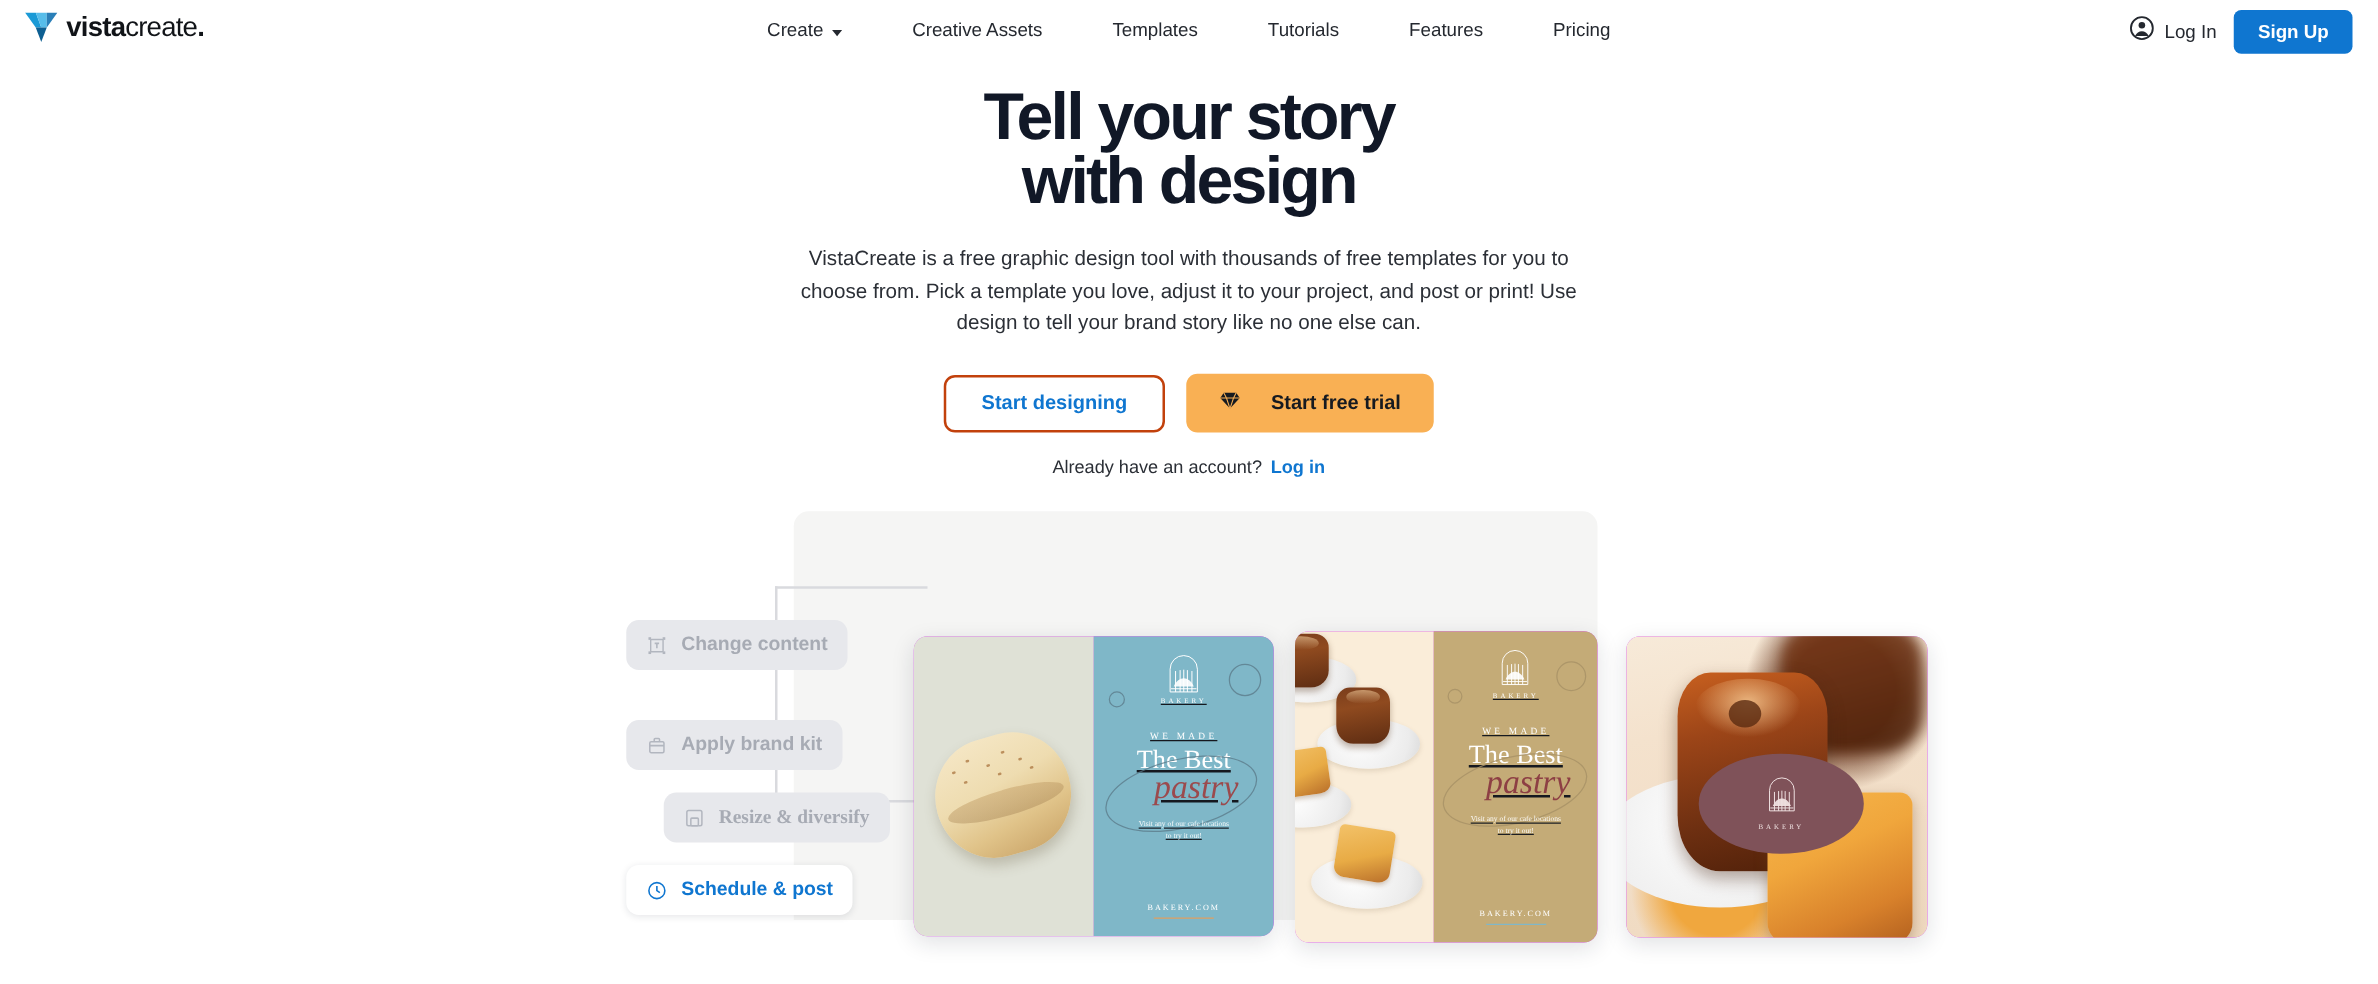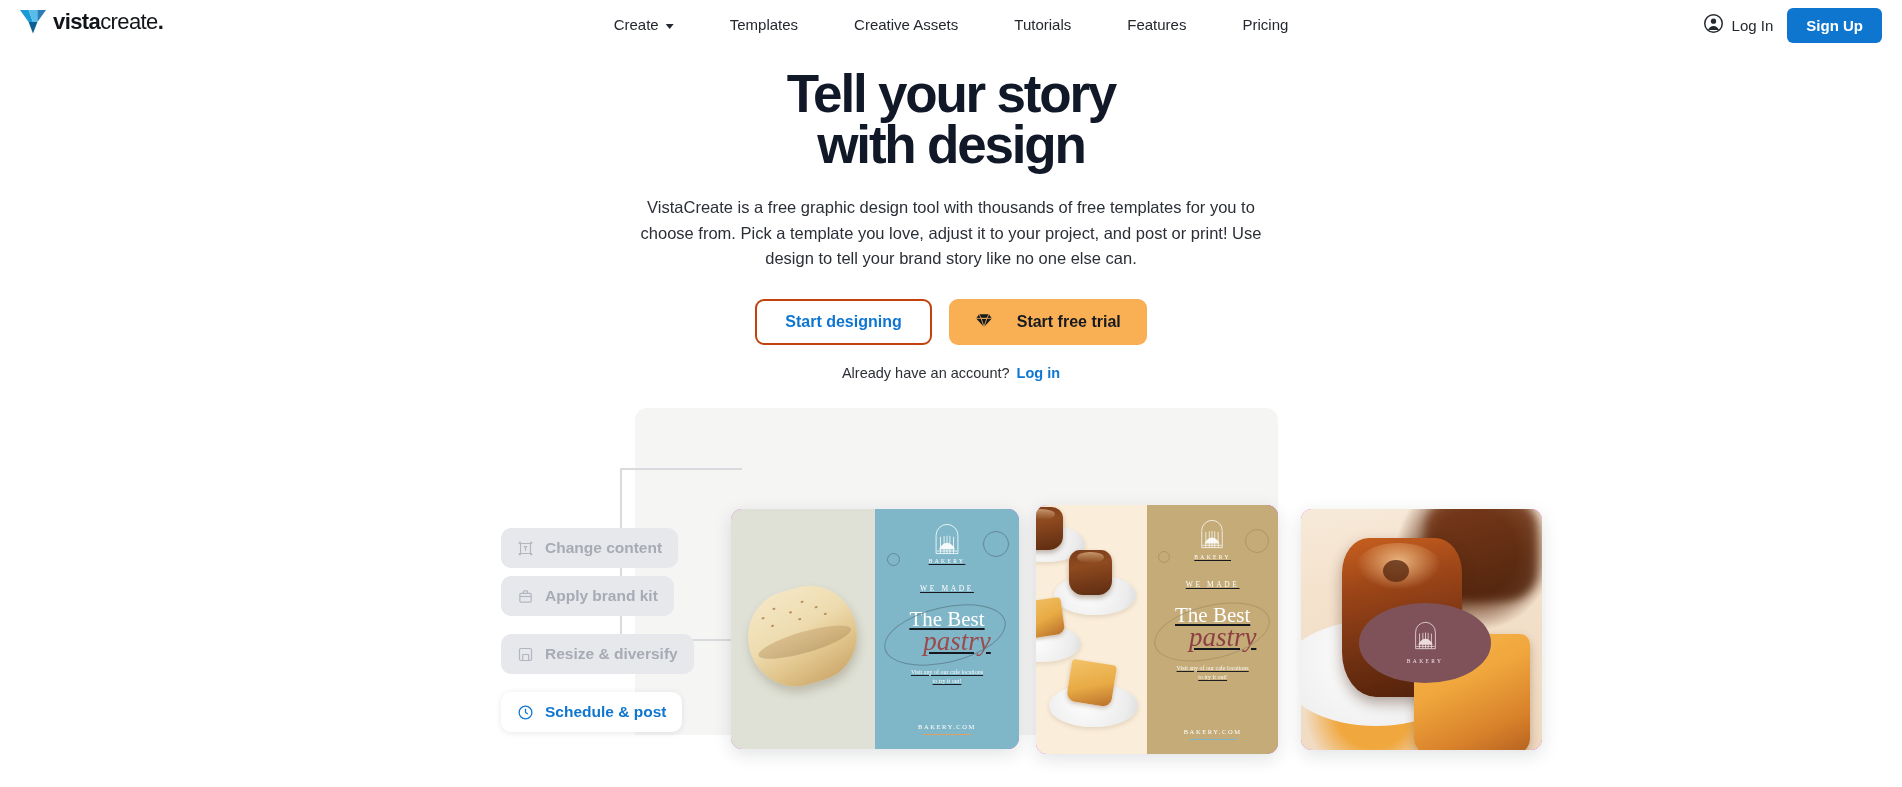--- a/index.html
+++ b/index.html
@@ -154,21 +154,21 @@
     position:absolute; left:24%; top:39%; width:55%; height:33%;
     background:#7f5259; border-radius:50%;
     display:flex; flex-direction:column; align-items:center; justify-content:center; gap:2px;
   }
 
   
   .bk-logo { margin-top:14px; display:flex; flex-direction:column; align-items:center; }
   .bk-arch { width:30px; height:32px; display:block; }
   .bk-word { font-family:"Liberation Serif", serif; font-size:5.5px; letter-spacing:2.4px; margin-top:3px; }
   .wemade { font-family:"Liberation Serif", serif; font-size:7.5px; letter-spacing:2.6px; margin-top:20px; }
-  .thebest { font-family:"Liberation Serif", serif; font-size:21px; line-height:1; margin-top:16px; }
+  .thebest { font-family:"Liberation Serif", serif; font-size:21px; line-height:1; margin-top:4px; }
   .pastry { font-family:"Liberation Serif", serif; font-style:italic; font-size:27px;
             line-height:.95; margin-top:-1px;margin-left:20px; }
   .tagline { font-family:"Liberation Serif", serif; font-size:6px; line-height:1.6;
              text-align:center; margin-top:13px; opacity:.95; }
   .bk-url { font-family:"Liberation Serif", serif; font-size:6.5px; letter-spacing:1.6px; }
   .bk-rule { width:48px; height:1.5px; margin-top:4px; }
   .panel-bottom { position:absolute; bottom:14px; left:0; right:0;
                   display:flex; flex-direction:column; align-items:center; }
   .ring { position:absolute; border:1px solid; border-radius:50%; }
   .swoosh { position:absolute; border:1px solid; border-radius:50%;
@@ -203,24 +203,24 @@
     </span>
     <span class="logo-text"><b>vista</b><span class="thin">create</span><span class="logo-dot">.</span></span>
   </div>
 
   <nav class="nav">
     <div class="nav-item">
       <span>Create</span>
       <i class="caret"></i>
     </div>
     <div class="nav-item">
+      <span>Creative Assets</span>
+    </div>
+    <div class="nav-item">
       <span>Templates</span>
-    </div>
-    <div class="nav-item">
-      <span>Creative Assets</span>
     </div>
     <div class="nav-item">
       <span>Tutorials</span>
     </div>
     <div class="nav-item">
       <span>Features</span>
     </div>
     <div class="nav-item">
       <span>Pricing</span>
     </div>
@@ -271,21 +271,21 @@
 
   <div class="backdrop"></div>
 
   <div class="conn conn-v"></div>
   <div class="conn conn-h1"></div>
   <div class="conn conn-h2"></div>
 </div>
 
 <div>
 
-  <div class="chip" style="left:501px;top:528px;position:absolute;align-items:center;">
+  <div class="chip" style="left:501px;top:496px;position:absolute;align-items:center;">
     <span class="chip-ico">
       <svg width="17" height="17" viewBox="0 0 24 24" fill="none" stroke="#b2b6bf" stroke-width="1.6">
         <rect x="5" y="5" width="14" height="14" rx="1"></rect>
         <path d="M9.5 9.5h5M12 9.5v5.5" stroke-width="1.8"></path>
         <rect x="2.5" y="2.5" width="3" height="3" fill="#b2b6bf" stroke="none"></rect>
         <rect x="18.5" y="2.5" width="3" height="3" fill="#b2b6bf" stroke="none"></rect>
         <rect x="2.5" y="18.5" width="3" height="3" fill="#b2b6bf" stroke="none"></rect>
         <rect x="18.5" y="18.5" width="3" height="3" fill="#b2b6bf" stroke="none"></rect>
       </svg>
     </span>
@@ -296,21 +296,21 @@
     <span class="chip-ico">
       <svg width="17" height="17" viewBox="0 0 24 24" fill="none" stroke="#b2b6bf" stroke-width="1.7">
         <rect x="4" y="7.5" width="16" height="12.5" rx="1.6"></rect>
         <path d="M9 7.5V5.2c0-.7.5-1.2 1.2-1.2h3.6c.7 0 1.2.5 1.2 1.2v2.3"></path>
         <path d="M4 12h16"></path>
       </svg>
     </span>
     <span>Apply brand kit</span>
   </div>
 
-  <div class="chip" style="left:501px;top:634px;position:absolute;">
+  <div class="chip" style="left:531px;top:634px;position:absolute;font-family:Liberation Serif, serif;">
     <span class="chip-ico">
       <svg width="17" height="17" viewBox="0 0 24 24" fill="none" stroke="#b2b6bf" stroke-width="1.7">
         <rect x="3.5" y="3.5" width="17" height="17" rx="2"></rect>
         <rect x="8" y="12" width="8.5" height="8.5" rx="1.2"></rect>
       </svg>
     </span>
     <span>Resize &amp; diversify</span>
   </div>
 
   <div class="chip active" style="left:501px;top:692px;position:absolute;">

